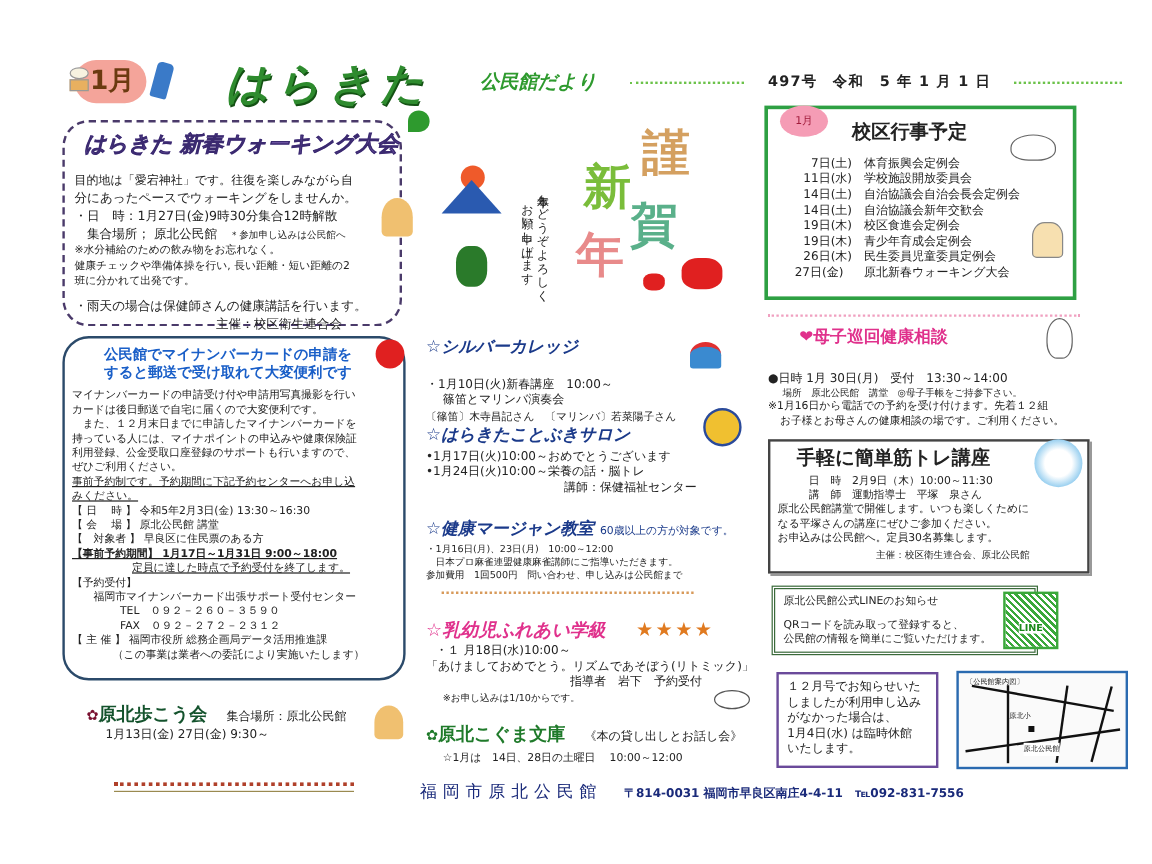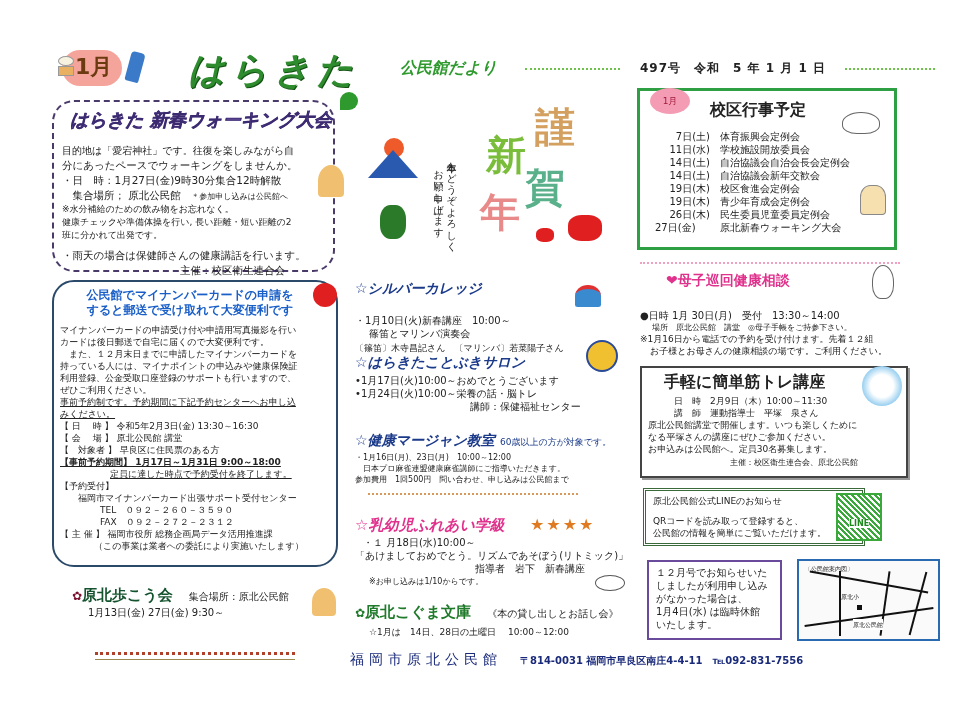--- a/index.html
+++ b/index.html
@@ -142,21 +142,21 @@
   <div class="t8" style="margin-top:2px">・1月16日(月)、23日(月)　10:00～12:00</div>
   <div class="t8" style="padding-left:8px">日本プロ麻雀連盟健康麻雀講師にご指導いただきます。</div>
   <div class="t8">参加費用　1回500円　問い合わせ、申し込みは公民館まで</div>
 </div>
 <div class="abs" style="left:368px;top:493px;width:210px;height:4px;border-top:2px dotted #d89a5a"></div>
 
 <div class="abs" style="left:355px;top:516px">
   <div class="sec-title pink-title" style="font-size:15px">☆乳幼児ふれあい学級</div>
   <div class="t" style="padding-left:8px;margin-top:1px">・１ 月18日(水)10:00～</div>
   <div class="t">「あけましておめでとう。リズムであそぼう(リトミック)」</div>
-  <div class="t" style="padding-left:120px">指導者　岩下　新春講座</div>
+  <div class="t" style="padding-left:120px">指導者　岩下　予約受付</div>
   <div class="t8" style="padding-left:14px;margin-top:1px">※お申し込みは1/10からです。</div>
 </div>
 <div class="abs" style="left:530px;top:515px;width:80px;height:18px;color:#e07a20;font-size:16px;letter-spacing:2px">★★★★</div>
 <div class="abs" style="left:595px;top:575px;width:30px;height:16px;border:1px solid #555;border-radius:50%"></div>
 
 <div class="abs" style="left:355px;top:602px">
   <div style="white-space:nowrap"><span class="green-title b" style="font-size:12px">✿</span><span class="b green-title" style="font-size:15px">原北こぐま文庫</span>　<span class="t">《本の貸し出しとお話し会》</span></div>
   <div class="t9" style="padding-left:14px;margin-top:3px">☆1月は　14日、28日の土曜日　 10:00～12:00</div>
 </div>
 
@@ -164,21 +164,21 @@
 <div class="abs" style="left:650px;top:88px;width:40px;height:26px;background:#f59cb5;border-radius:50%;font-size:9px;text-align:center;line-height:26px;color:#a01a3a"><span>1月</span></div>
 <div class="abs event-title">校区行事予定</div>
 <div class="abs" style="left:655px;top:130px">
   <div class="t"><span style="display:inline-block;width:55px;text-align:right">7日(土)</span>　<span>体育振興会定例会</span></div>
   <div class="t"><span style="display:inline-block;width:55px;text-align:right">11日(水)</span>　<span>学校施設開放委員会</span></div>
   <div class="t"><span style="display:inline-block;width:55px;text-align:right">14日(土)</span>　<span>自治協議会自治会長会定例会</span></div>
   <div class="t"><span style="display:inline-block;width:55px;text-align:right">14日(土)</span>　<span>自治協議会新年交歓会</span></div>
   <div class="t"><span style="display:inline-block;width:55px;text-align:right">19日(木)</span>　<span>校区食進会定例会</span></div>
   <div class="t"><span style="display:inline-block;width:55px;text-align:right">19日(木)</span>　<span>青少年育成会定例会</span></div>
   <div class="t"><span style="display:inline-block;width:55px;text-align:right">26日(木)</span>　<span>民生委員児童委員定例会</span></div>
-  <div class="t"><span style="display:inline-block;width:55px;text-align:left">27日(金)</span>　<span>原北新春ウォーキング大会</span></div>
+  <div class="t"><span style="display:inline-block;width:55px;text-align:center">27日(金)</span>　<span>原北新春ウォーキング大会</span></div>
 </div>
 <div class="abs" style="left:842px;top:112px;width:38px;height:22px;background:#fff;border:1px solid #666;border-radius:50% 50% 40% 40%"></div>
 <div class="abs" style="left:860px;top:185px;width:26px;height:30px;background:#f7e0b0;border:1px solid #888;border-radius:40% 40% 4px 4px"></div>
 
 <div class="abs" style="left:640px;top:262px;width:260px;height:2px;border-top:2px dotted #f0a0c0"></div>
 <div class="abs" style="left:640px;top:272px">
   <div class="b pink-title" style="font-size:14px;padding-left:26px">❤母子巡回健康相談</div>
   <div class="t" style="margin-top:19px">●日時 1月 30日(月)　受付　13:30～14:00</div>
   <div class="t8" style="padding-left:12px">場所　原北公民館　講堂　◎母子手帳をご持参下さい。</div>
   <div class="t9">※1月16日から電話での予約を受け付けます。先着１２組</div>

